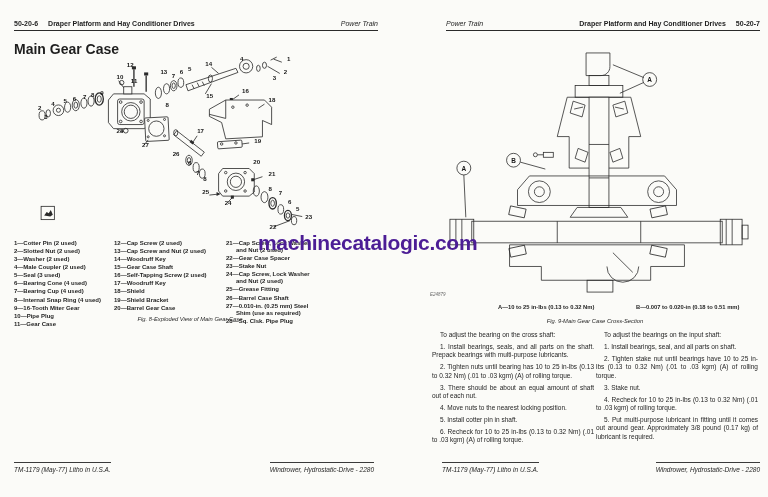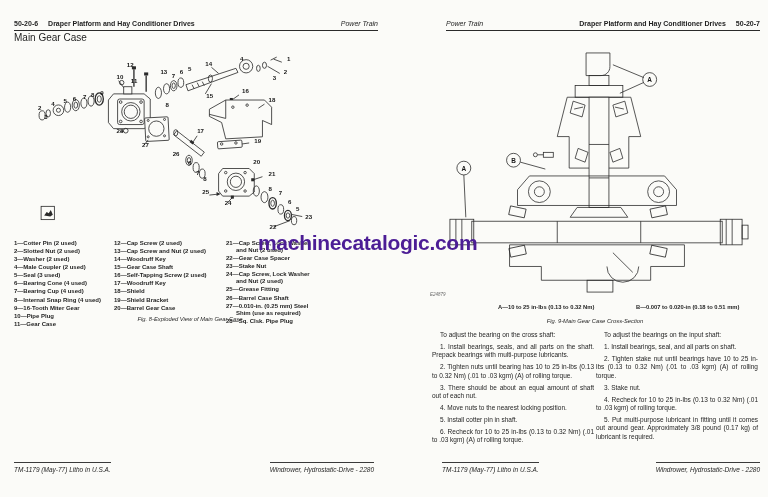--- a/index.html
+++ b/index.html
@@ -12,21 +12,21 @@
   
   .hdr{position:absolute;top:20px;display:flex;justify-content:space-between;align-items:baseline;
        border-bottom:1.5px solid #2a2a2a;padding-bottom:3px;font-size:7px;}
   .page.left .hdr{left:14px;width:364px;}
   .page.right .hdr{left:62px;width:314px;}
   .hdr .bold{font-weight:700;}
   .hdr .ital{font-style:italic;}
   .hdr .grp span{margin-right:8px;}
   .hdr .grp span:last-child{margin-right:0;}
 
-  .section-title{position:absolute;left:14px;top:32px;font-size:10px;font-weight:400;}
+  .section-title{position:absolute;left:14px;top:41px;font-size:14px;font-weight:700;}
 
   
   svg{position:absolute;}
   svg .ln{stroke:#2b2b2b;stroke-width:0.8;fill:none;}
   svg .lnf{stroke:#2b2b2b;stroke-width:0.8;fill:#fbfbf8;}
   svg .thick{stroke-width:1.3;}
   svg .dark{fill:#2b2b2b;stroke:none;}
   .callout{font:700 6px "Liberation Sans",sans-serif;fill:#161616;}
   .circ-label{font:700 6.5px "Liberation Sans",sans-serif;fill:#161616;text-anchor:middle;}
 

